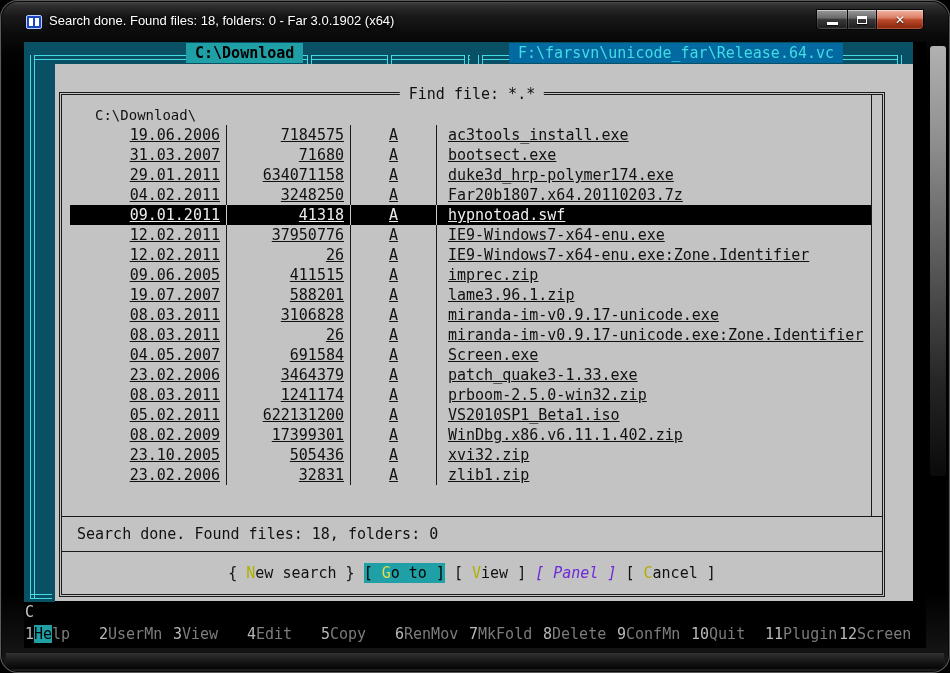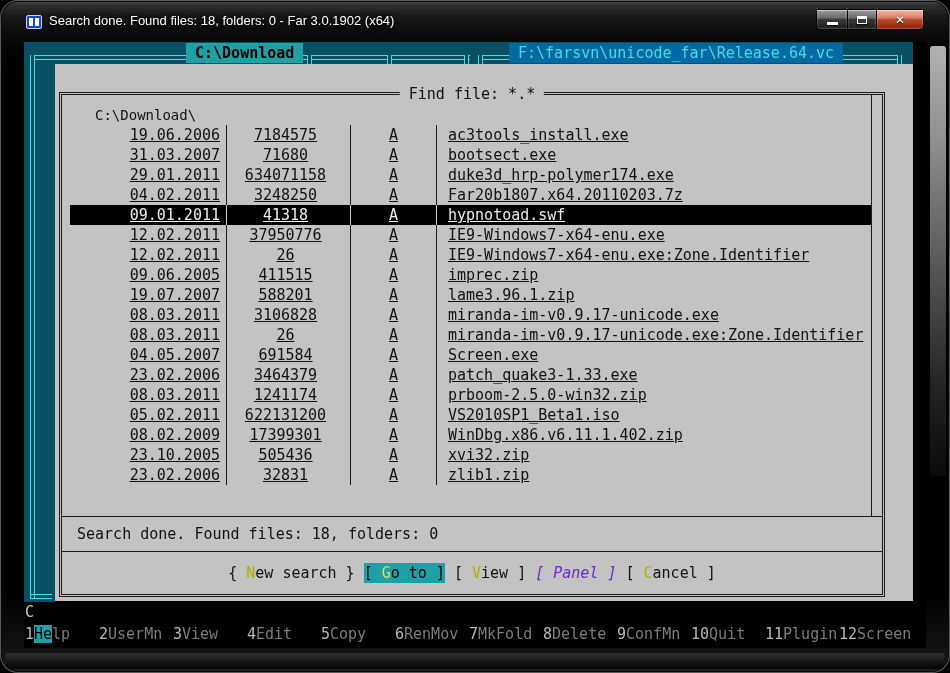--- a/index.html
+++ b/index.html
@@ -54,21 +54,21 @@
 
   
   .dialog{position:absolute;left:55px;top:64px;width:858px;height:537px;background:#c3c3c3;color:#111;}
   .dframe{position:absolute;left:4px;top:28px;width:826px;height:505px;border:3px double #1a1a1a;display:flex;flex-direction:column;}
   .dtitle{position:absolute;top:-11px;left:50%;transform:translateX(-50%);background:#c3c3c3;
     padding:0 9px;font-size:15px;line-height:20px;white-space:pre;}
   .list{position:relative;width:802px;height:421px;margin-left:8px;border-right:1px solid #1a1a1a;padding-top:10px;overflow:hidden;}
   .path-row{height:20px;line-height:20px;font-size:14px;padding-left:25px;white-space:pre;}
   .frow{display:flex;height:20px;line-height:20px;font-size:15px;white-space:pre;text-decoration:underline;}
   .c1{width:157px;text-align:right;padding-right:6px;border-right:1px solid #1a1a1a;}
-  .c2{width:124px;text-align:center;padding-right:6px;border-right:1px solid #1a1a1a;}
+  .c2{width:124px;text-align:right;padding-right:6px;border-right:1px solid #1a1a1a;}
   .c3{width:86px;text-align:center;border-right:1px solid #1a1a1a;}
   .c4{flex:1;padding-left:11px;overflow:hidden;}
   .frow.sel{background:#000;color:#ededed;}
   .frow.sel .c1,.frow.sel .c2,.frow.sel .c3{border-right-color:#c9c9c9;}
   .status{height:36px;border-top:1px solid #1a1a1a;border-bottom:1px solid #1a1a1a;
     display:flex;align-items:center;padding-left:15px;font-size:15px;white-space:pre;}
   .btnrow{flex:1;display:flex;align-items:center;justify-content:center;gap:9px;font-size:15px;}
   .dbtn{white-space:pre;line-height:20px;cursor:default;}
   .dbtn .hot{color:#b0b000;}
   .dbtn.focused{background:#1fa0a6;color:#000;}

